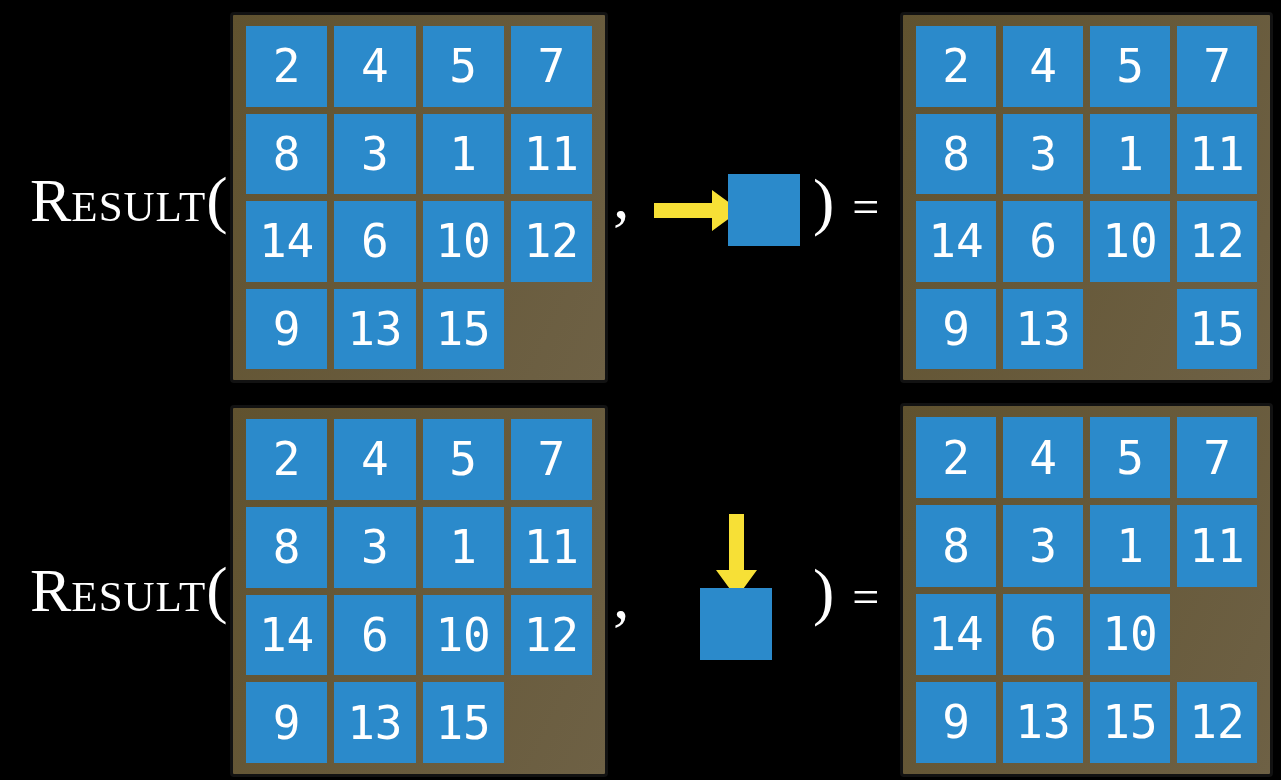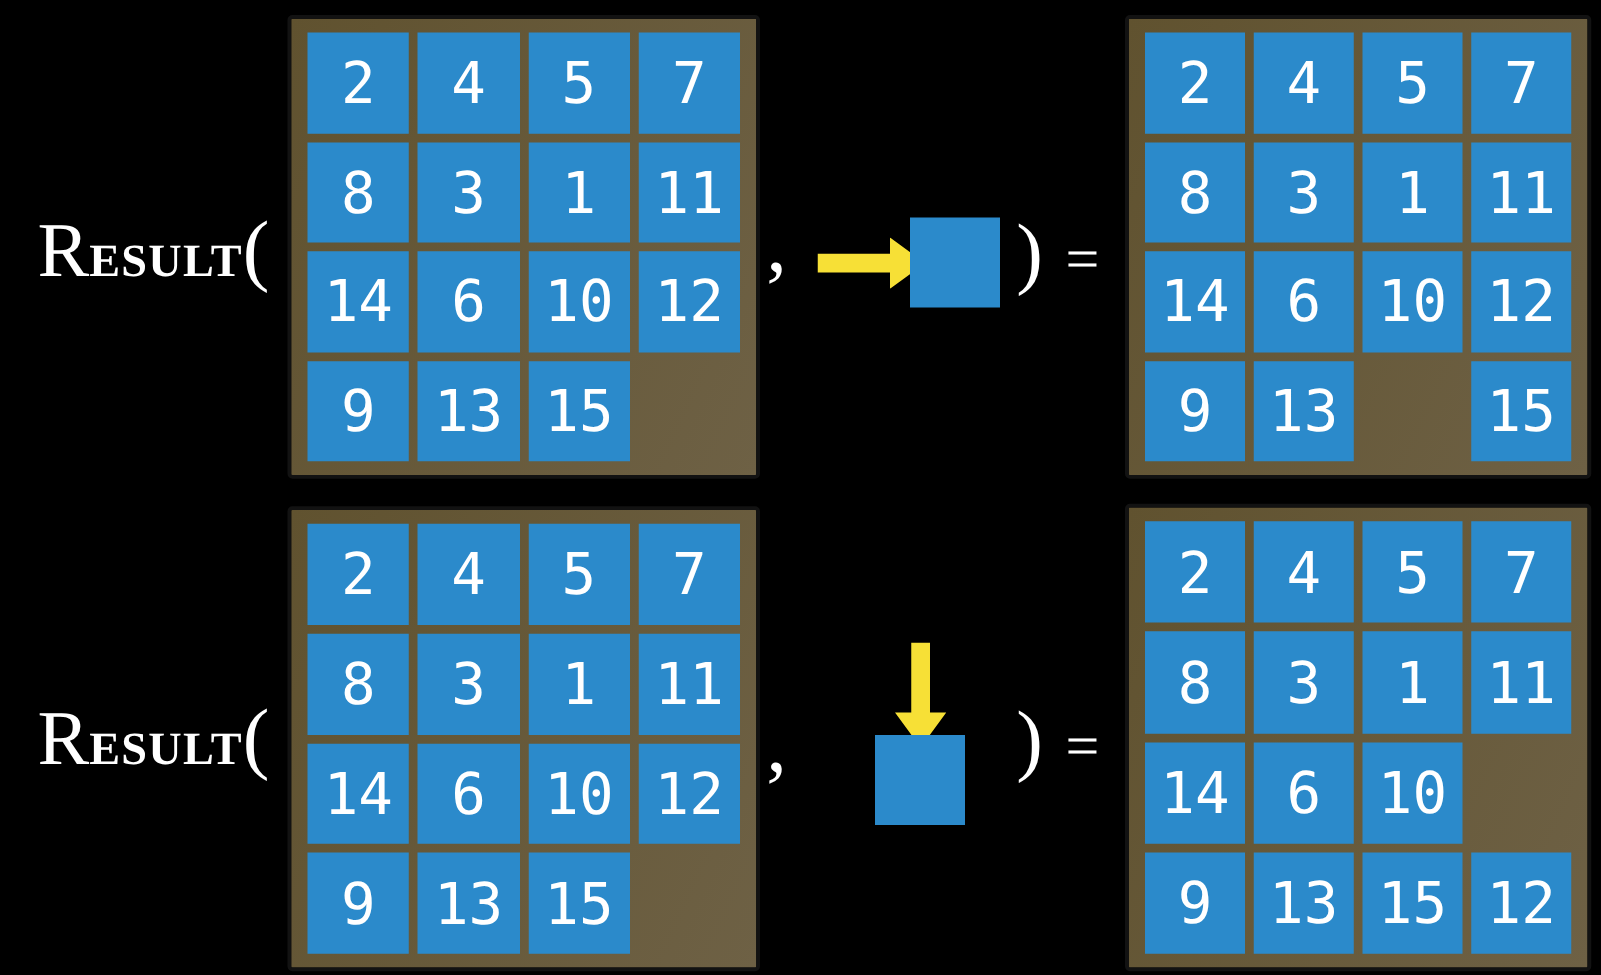--- a/index.html
+++ b/index.html
@@ -20,23 +20,22 @@
   .formula-label {
     position: absolute;
     display: flex;
     align-items: baseline;
   }
   .fn-initial {
     font-size: 62px;
     line-height: 1.15;
   }
   .fn-rest {
-    font-size: 37px;
+    font-size: 43px;
     letter-spacing: 1px;
-    font-weight: bold;
   }
   .big-paren {
     font-size: 64px;
     line-height: 1.15;
   }
   .comma {
     position: absolute;
     font-size: 66px;
     line-height: 1;
   }

